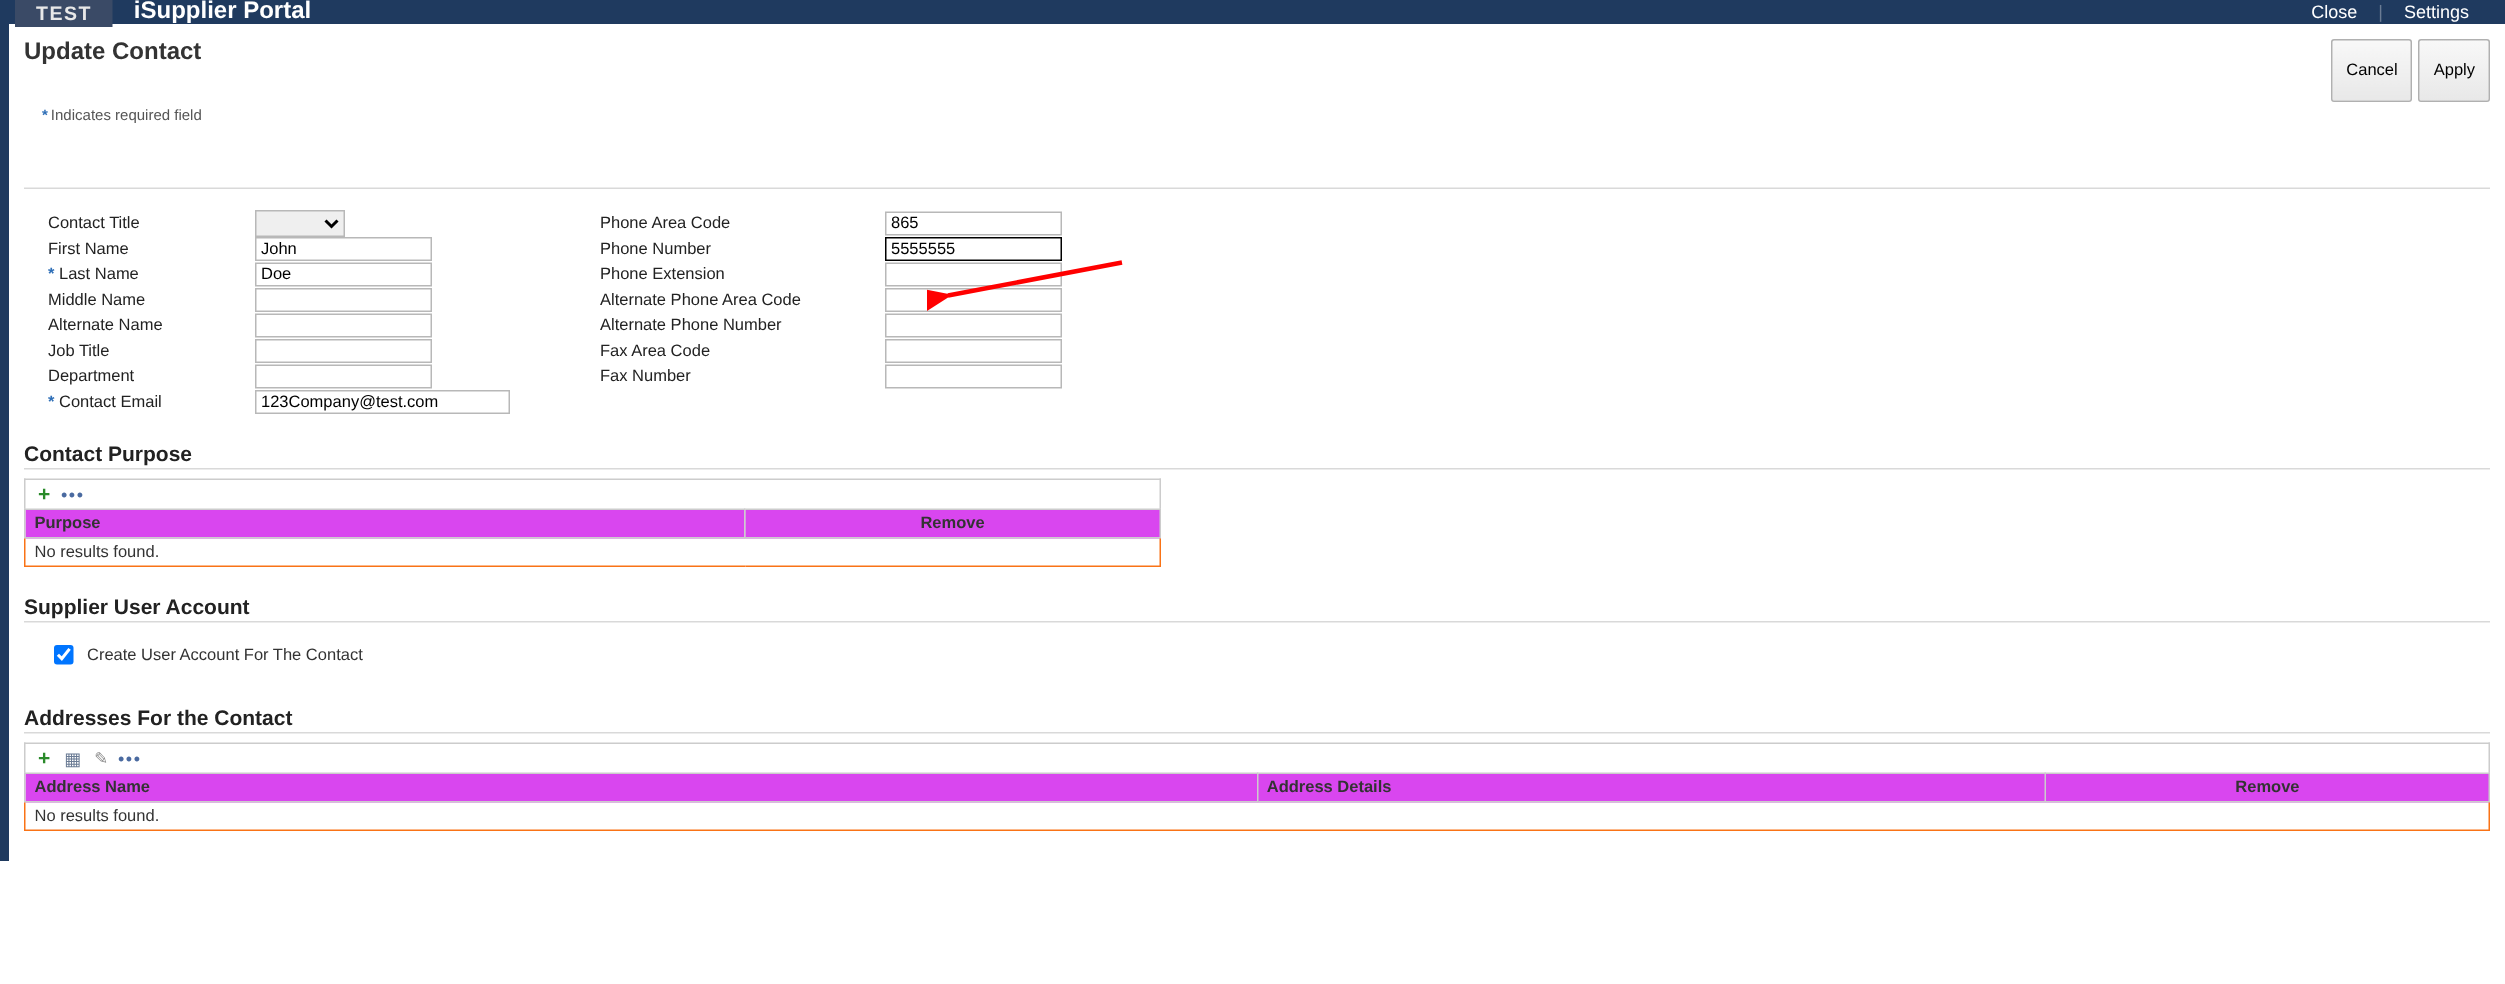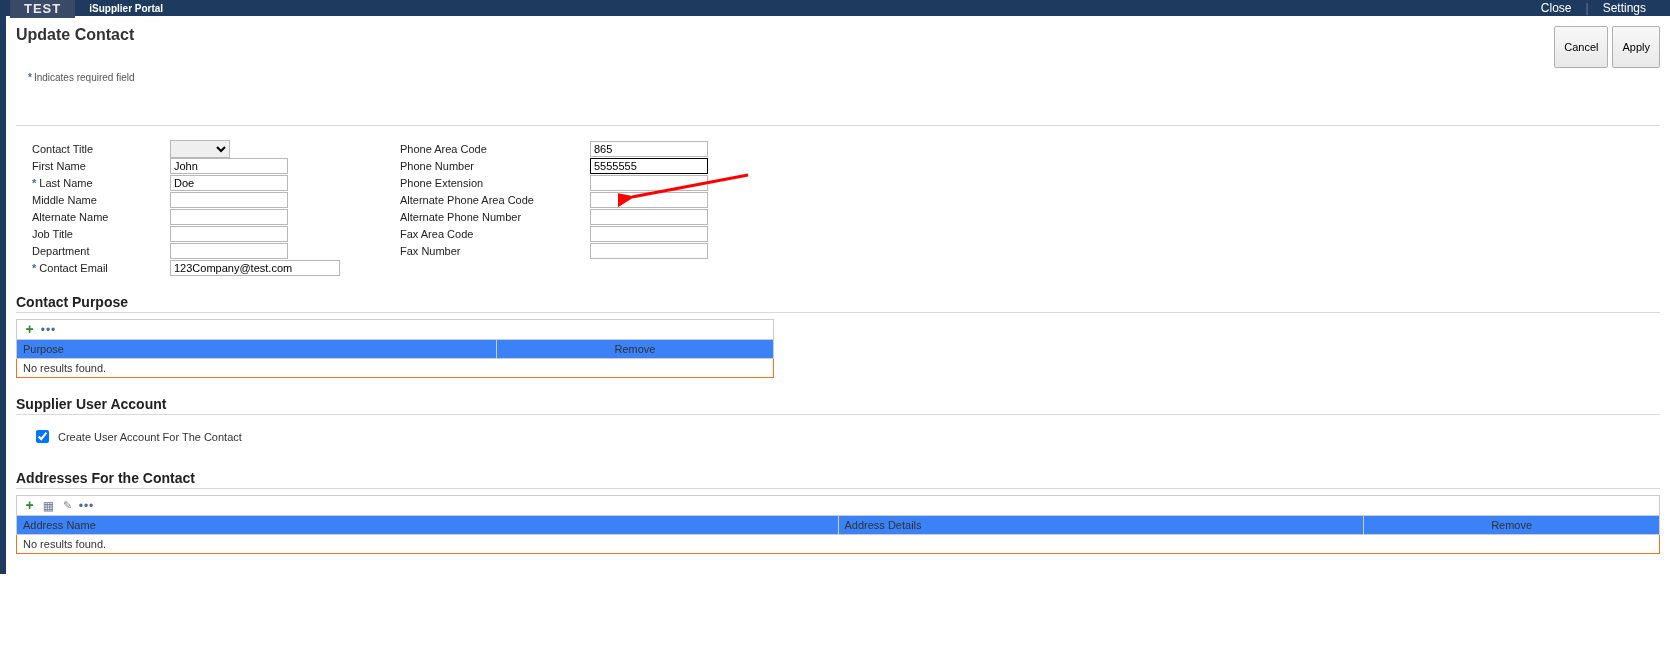--- a/index.html
+++ b/index.html
@@ -21,21 +21,21 @@
   }
   .logo-box {
     background: #3a4a66;
     padding: 2px 14px;
     font-weight: bold;
     letter-spacing: 1px;
     font-size: 13px;
     color: #e8e8e8;
     margin-right: 14px;
   }
-  .portal-title { font-weight: bold; font-size: 10px; }
+  .portal-title { font-weight: bold; font-size: 16px; }
   .appbar-spacer { flex: 1; }
   .appbar-link { color: #fff; cursor: pointer; padding: 0 14px; }
   .appbar-sep { color: #6a7b94; }
   .page {
     border-left: 6px solid #1f3a5f;
     padding: 4px 10px 20px 10px;
   }
   .header-row {
     display: flex;
     padding: 6px 0 2px 0;
@@ -113,24 +113,24 @@
   .ico-dots { color: #4a6aa0; font-size: 12px; letter-spacing: 1px; }
   .ico-grid { color: #6a7b94; font-size: 12px; }
   .ico-pencil { color: #888; font-size: 11px; }
   .tbl {
     border-collapse: collapse;
     width: 758px;
     font-size: 11px;
   }
   .tbl.full { width: 100%; }
   .tbl th {
-    background: #3b82f6;
+    background: #d946ef;
     border: 1px solid #ccc;
     text-align: left;
-    font-weight: normal;
+    font-weight: bold;
     padding: 3px 6px;
   }
   .tbl th.center { text-align: center; }
   .tbl td {
     border: 1px solid #f97316;
     padding: 3px 6px;
   }
   .checkbox-row {
     display: flex;
     align-items: center;

